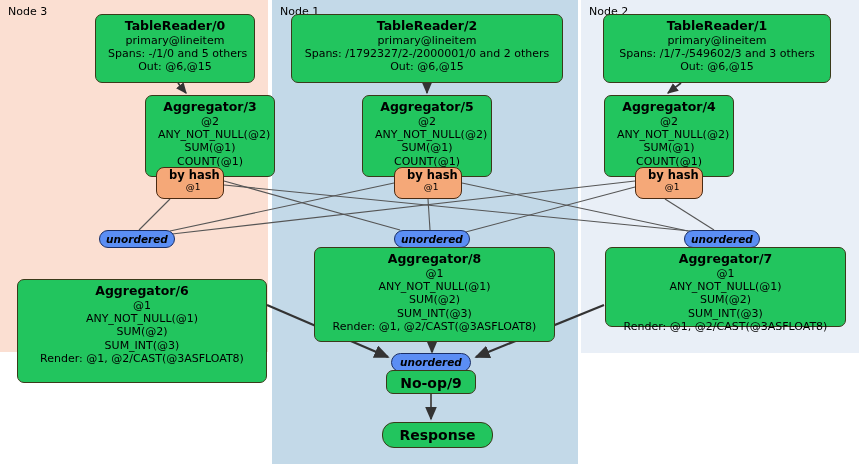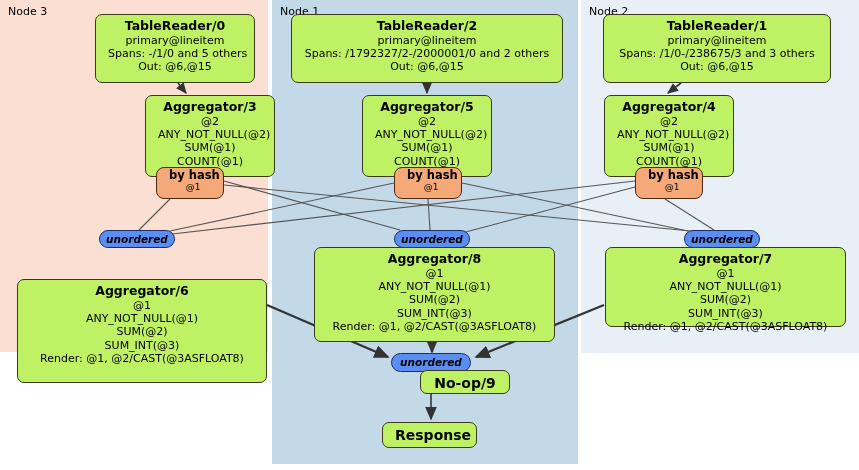--- a/index.html
+++ b/index.html
@@ -32,21 +32,21 @@
     position: absolute;
     left: 0;
     top: 0;
     width: 859px;
     height: 470px;
     pointer-events: none;
   }
   .proc-box {
     position: absolute;
     box-sizing: border-box;
-    background: #bef264;
+    background: #22c55e;
     border: 1px solid #3a3a1a;
     border-radius: 7px;
     text-align: center;
     font-size: 11px;
     color: #000000;
     line-height: 13.2px;
     padding: 3px 12px;
     white-space: nowrap;
   }
   .proc-title {
@@ -159,21 +159,21 @@
   <div class="proc-box" id="box-tr2" style="left: 291px; top: 14px; width: 272px; height: 69px;">
     <span class="proc-title">TableReader/2</span>
     <span class="proc-line">primary@lineitem</span>
     <span class="proc-line">Spans: /1792327/2-/2000001/0 and 2 others</span>
     <span class="proc-line">Out: @6,@15</span>
   </div>
 
   <div class="proc-box" id="box-tr1" style="left: 603px; top: 14px; width: 228px; height: 69px;">
     <span class="proc-title">TableReader/1</span>
     <span class="proc-line">primary@lineitem</span>
-    <span class="proc-line">Spans: /1/0-/238675/3 and 3 others</span>
+    <span class="proc-line">Spans: /1/7-/549602/3 and 3 others</span>
     <span class="proc-line">Out: @6,@15</span>
   </div>
 
   <div class="proc-box" id="box-agg3" style="left: 125px; top: 95px; width: 130px; height: 82px; margin-left: 20px;">
     <span class="proc-title">Aggregator/3</span>
     <span class="proc-line">@2</span>
     <span class="proc-line">ANY_NOT_NULL(@2)</span>
     <span class="proc-line">SUM(@1)</span>
     <span class="proc-line">COUNT(@1)</span>
   </div>
@@ -232,20 +232,20 @@
 
   <div class="proc-box" id="box-agg7" style="left: 605px; top: 247px; width: 241px; height: 80px;">
     <span class="proc-title">Aggregator/7</span>
     <span class="proc-line">@1</span>
     <span class="proc-line">ANY_NOT_NULL(@1)</span>
     <span class="proc-line">SUM(@2)</span>
     <span class="proc-line">SUM_INT(@3)</span>
     <span class="proc-line">Render: @1, @2/CAST(@3ASFLOAT8)</span>
   </div>
 
-  <div class="proc-box" id="box-noop9" style="left: 386px; top: 370px; width: 90px; height: 24px; margin-left: 34px;">
+  <div class="proc-box" id="box-noop9" style="left: 386px; top: 370px; width: 90px; height: 24px;">
     <span class="big-title">No-op/9</span>
   </div>
-  <div class="proc-box" id="box-response" style="left: 382px; top: 422px; width: 95px; height: 26px;">
+  <div class="proc-box" id="box-response" style="left: 382px; top: 422px; width: 111px; height: 26px; border-radius: 12px;">
     <span class="big-title">Response</span>
   </div>
 
 </div>
 
 </body></html>

